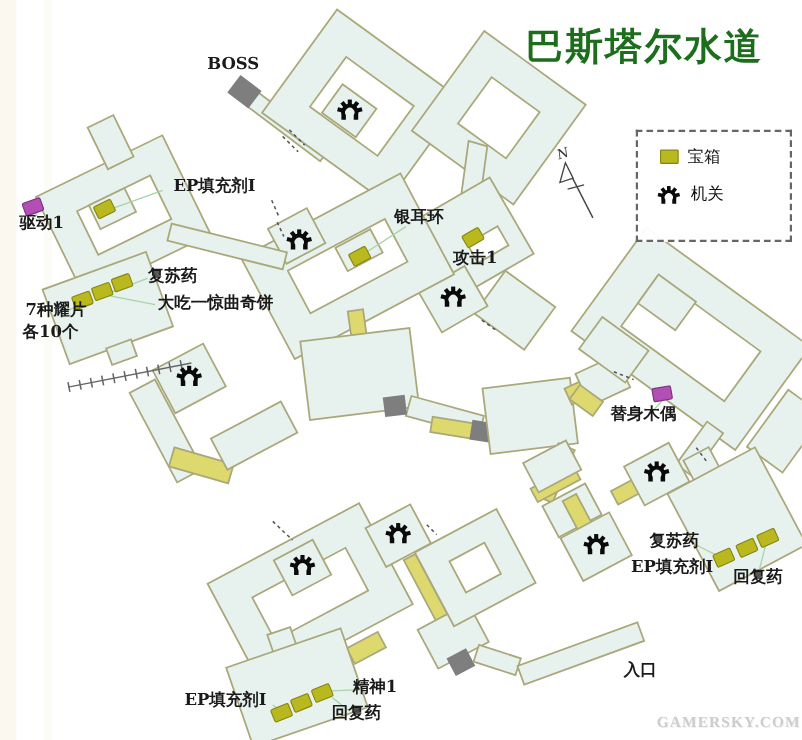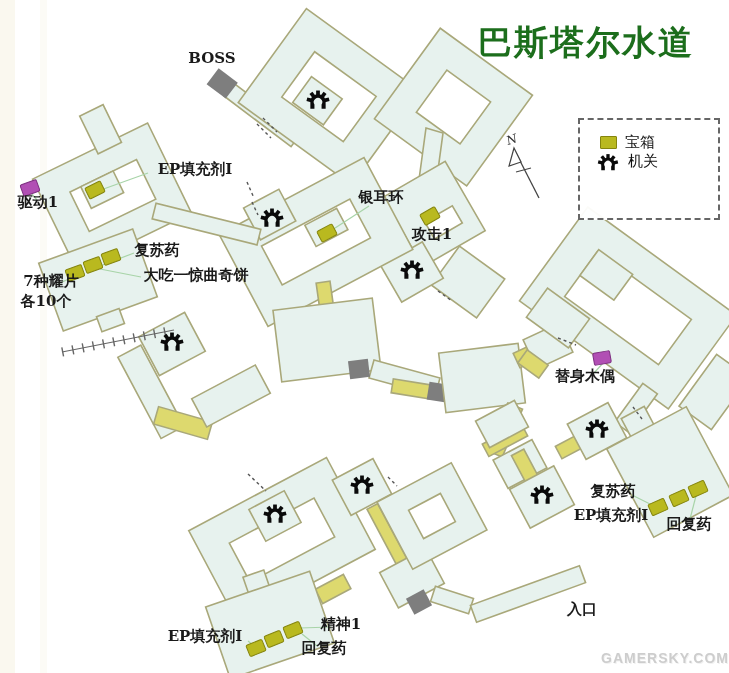--- a/index.html
+++ b/index.html
@@ -9,27 +9,27 @@
   .room{fill:#e7f2ee;stroke:#a9a87a;stroke-width:1.6;}
   .roomY{fill:#ddd96e;stroke:#a9a87a;stroke-width:1.6;}
   .grayblk{fill:#7e7e7e;stroke:none;}
   .door-dash{stroke:#555;stroke-width:1.4;stroke-dasharray:3 3;fill:none;}
   .map-label{font:600 15px "DejaVu Serif",serif;fill:#1a1a1a;}
   .gear{fill:#0a0a0a;}
   .page-title{position:absolute;left:478px;top:20px;width:250px;font-size:34px;font-weight:bold;
               letter-spacing:2px;font-family:"DejaVu Serif",serif;}
   .legend{position:absolute;left:578px;top:118px;width:142px;height:102px;border:2px dashed #666;
           background:rgba(255,255,255,0.95);box-sizing:border-box;padding:13px 0 0 20px;
-          display:flex;flex-direction:column;gap:0;}
+          display:flex;flex-direction:column;gap:15px;}
   .legend-item{display:flex;align-items:center;gap:8px;font-size:15px;color:#111;}
   .swatch{display:inline-block;width:15px;height:11px;border:1px solid #888;border-radius:1px;}
   .legend-gear{width:24px;height:18px;margin-left:-4px;}
-  .watermark{position:absolute;left:597px;top:650px;width:132px;font-family:Liberation Sans, sans-serif;
+  .watermark{position:absolute;left:597px;top:650px;width:132px;font-family:Liberation Serif, serif;
              font-size:14px;font-weight:bold;letter-spacing:1px;color:#cdcdcd;
-             text-shadow:1px 1px 0 #f2f2f2;text-align:right;}
+             text-shadow:1px 1px 0 #f2f2f2;}
 </style>
 </head>
 <body>
 
 <div class="stage">
 
 <svg id="map-svg" width="729" height="673" viewBox="0 0 729 673">
   <defs>
     <g id="gear-icon" class="gear">
       <path d="M-9,8 L-9,2.5 A9.3,9.3 0 1,1 9,2.5 L9,8 L4.2,8 L4.2,3 A5,5 0 1,0 -4.2,3 L-4.2,8 Z"></path>

